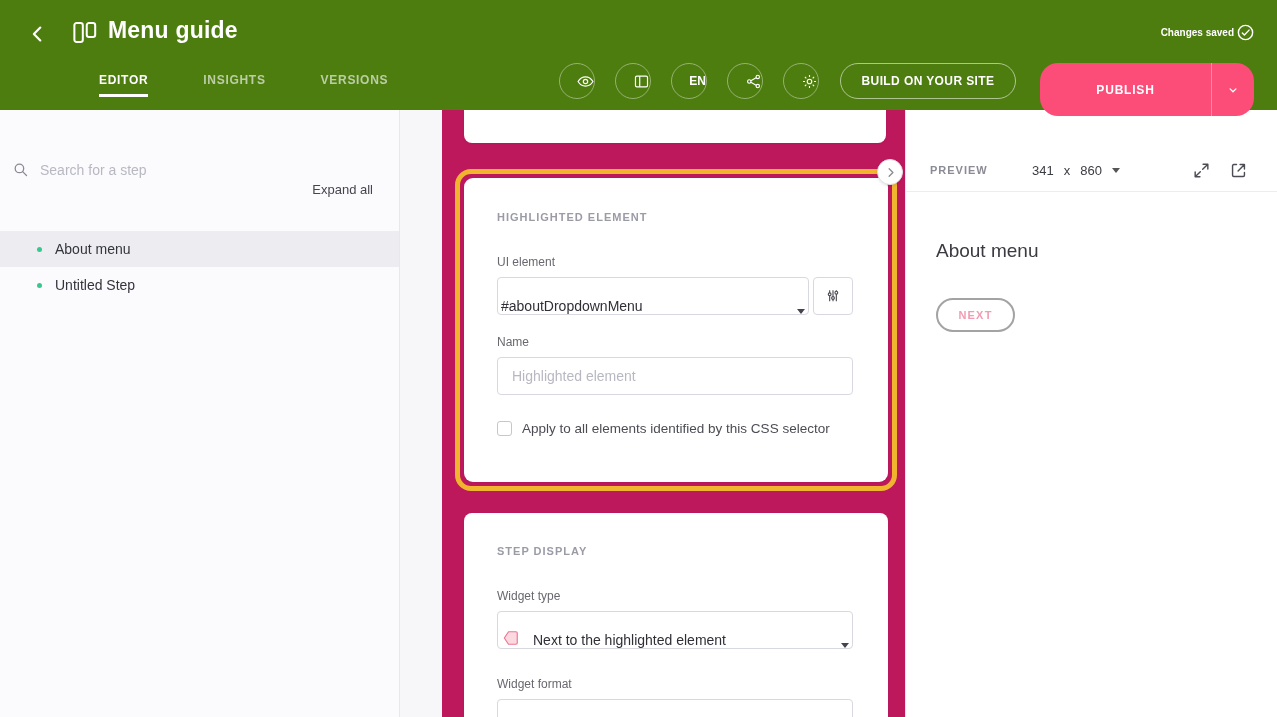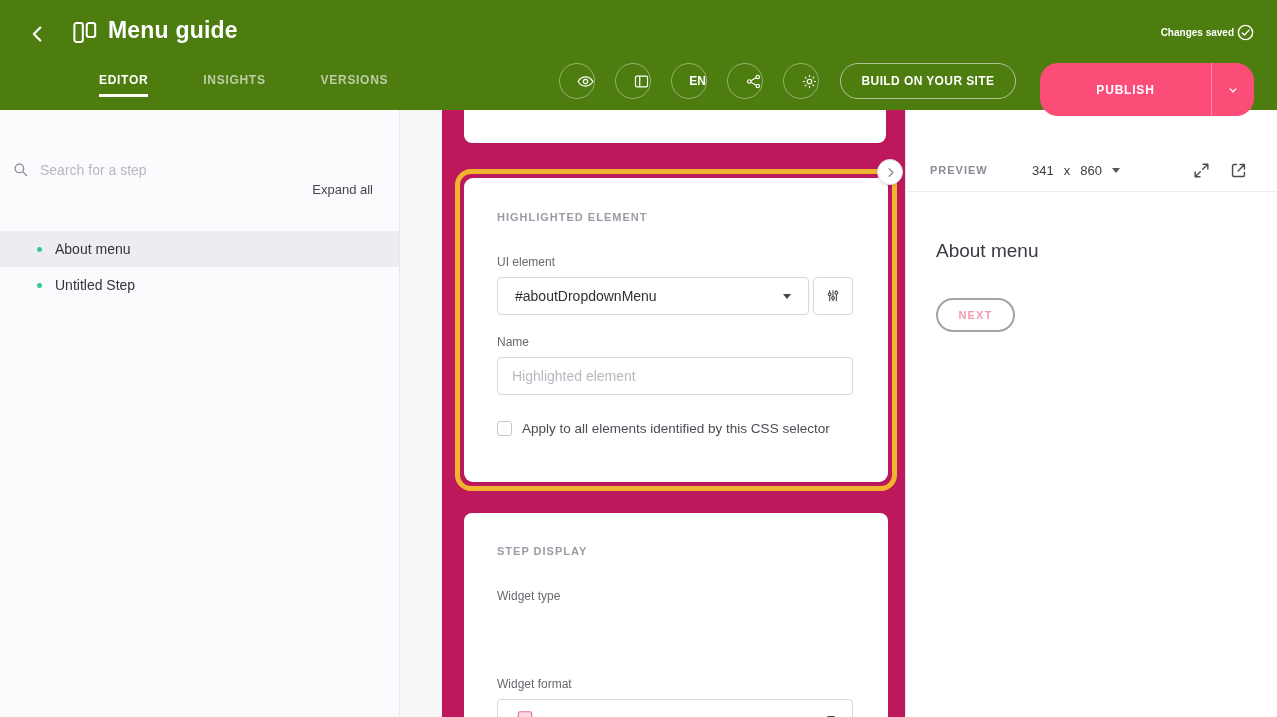--- a/index.html
+++ b/index.html
@@ -46,21 +46,21 @@
   .card { background:#fff; border-radius:8px; box-shadow:0 1px 3px rgba(30,30,60,0.08); }
   .card-top-sliver { position:absolute; left:22px; top:-22px; width:422px; height:55px; }
 
   .highlight-wrap { position:absolute; left:13px; top:59px; width:442px; height:322px; border:5px solid #f0b42e; border-radius:16px; padding:4px; }
   .he-card { position:relative; width:100%; height:100%; border-radius:9px; }
 
   .section-title { position:absolute; left:33px; font-size:11px; font-weight:700; letter-spacing:1px; color:#9b9ba6; }
   .he-card .section-title { top:33px; }
   .field-label { position:absolute; left:33px; font-size:12px; color:#68686f; }
 
-  .select-box { border:1px solid #d8d8e0; border-radius:4px; background:#fff; display:flex; align-items:center; padding:0 17px; font-size:14px; color:#2f2f36; cursor:pointer; }
+  .select-box { border:1px solid #d8d8e0; border-radius:4px; background:#fff; display:flex; align-items:flex-end; padding:0 3px; font-size:14px; color:#2f2f36; cursor:pointer; }
   .caret { width:0; height:0; border-left:4px solid transparent; border-right:4px solid transparent; border-top:5px solid #44444c; flex:none; }
 
   .ui-select { position:absolute; left:33px; top:99px; width:312px; height:38px; justify-content:space-between; }
   .sliders-btn { position:absolute; left:349px; top:99px; width:40px; height:38px; border:1px solid #d8d8e0; border-radius:4px; background:#fff; color:#4c4c55; display:flex; align-items:center; justify-content:center; }
   .sliders-btn .icn { width:16px; height:16px; }
 
   .name-input { position:absolute; left:33px; top:179px; width:356px; height:38px; border:1px solid #d8d8e0; border-radius:4px; padding:0 14px; font-size:14px; color:#333; outline:none; }
   .name-input::placeholder { color:#b8b8c2; }
 
   .checkbox-row { position:absolute; left:33px; top:243px; display:flex; align-items:center; gap:10px; }
@@ -219,20 +219,28 @@
           <span class="checkbox"></span>
           <span class="checkbox-label">Apply to all elements identified by this CSS selector</span>
         </div>
       </section>
     </div>
 
     <section class="card sd-card">
       <div class="section-title">STEP DISPLAY</div>
 
       <label class="field-label" style="top:76px;">Widget type</label>
+      <div class="select-box widget-select" style="top:98px;">
+        <svg class="widget-icn" viewBox="0 0 24 24">
+            <path d="M9 4.5h9A1.5 1.5 0 0119.5 6v12a1.5 1.5 0 01-1.5 1.5H9L4 12l5-7.5z" fill="#fbd9e1" stroke="#ef7593" stroke-width="1.4" stroke-linejoin="round"></path>
+          </svg>
+        <span>Next to the highlighted element</span>
+        <span class="grow"></span>
+        <span class="caret"></span>
+      </div>
 
       <label class="field-label" style="top:164px;">Widget format</label>
       <div class="select-box widget-select" style="top:186px;">
         <svg class="widget-icn" viewBox="0 0 24 24">
             <rect x="4" y="4.5" width="16" height="15" rx="2" fill="#fbd9e1" stroke="#ef7593" stroke-width="1.4"></rect>
           </svg>
         <span class="grow"></span>
         <span class="caret"></span>
       </div>
     </section>

